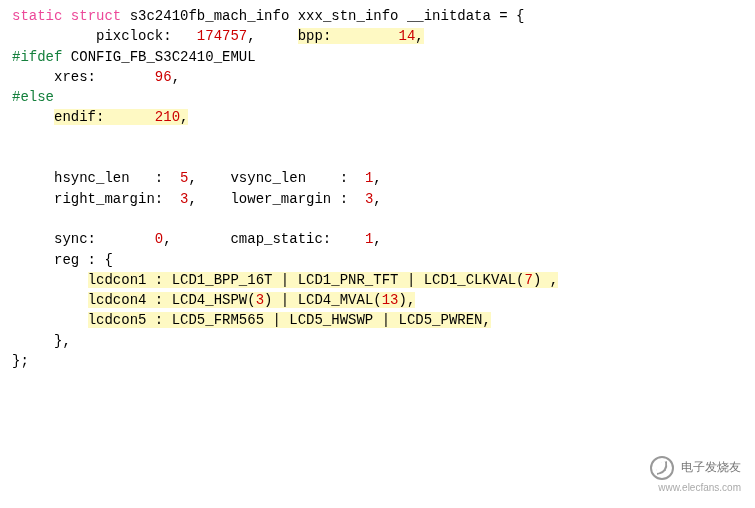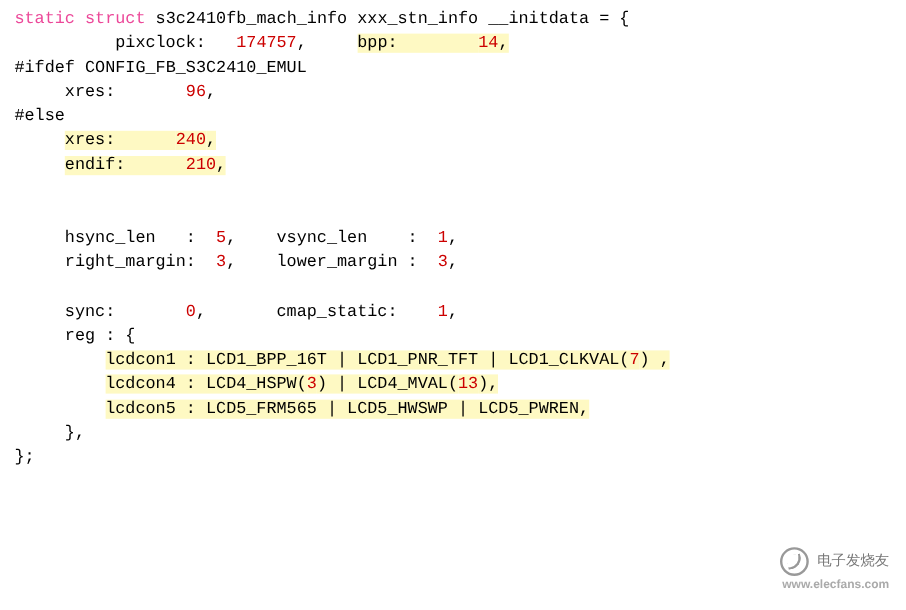--- a/index.html
+++ b/index.html
@@ -9,34 +9,34 @@
       background: #ffffff;
       font-family: "Courier New", Courier, monospace;
       font-size: 14px;
       line-height: 1.45;
       padding: 6px 12px;
       position: relative;
       color: #000;
     }
     .kw { color: #ec4899; margin-top: 46px; }
     .num { color: #cc0000; }
-    .pp { color: #000000; text-align: right; }
+    .pp { color: #15803d; text-align: right; }
     .hl { background: #fef9c3; }
     .row { white-space: pre; }
     .watermark {
       position: absolute;
       right: 14px;
       bottom: 12px;
       font-family: Arial, sans-serif;
       font-size: 11px;
       color: #888;
       text-align: right;
     }
     .watermark .cn { font-size: 12px; color: #777; }
-    .watermark .url { font-size: 10px; color: #aaa; font-weight: bold; }
+    .watermark .url { font-size: 10px; color: #aaa; }
     .logo {
       display: inline-block;
       width: 24px; height: 24px;
       border: 2px solid #999;
       border-radius: 50%;
       position: relative;
       vertical-align: middle;
       margin-right: 4px;
     }
     .logo::after {
@@ -52,21 +52,20 @@
   </style>
 </head>
 <body>
 
 <div>
 <div class="row"><span class="kw">static</span> <span class="kw">struct</span><span> s3c2410fb_mach_info xxx_stn_info __initdata = {</span></div>
 <div class="row"><span>          pixclock:   </span><span class="num">174757</span><span>,     </span><span class="hl">bpp:        </span><span class="hl num">14</span><span class="hl">,</span></div>
 <div class="row"><span class="pp">#ifdef</span><span> CONFIG_FB_S3C2410_EMUL</span></div>
 <div class="row"><span>     xres:       </span><span class="num">96</span><span>,</span></div>
 <div class="row"><span class="pp">#else</span></div>
-<div class="row"><span>     </span><span class="hl">xres:      </span><span class="hl num">240</span><span class="hl">,</span></div>
 <div class="row"><span>     </span><span class="hl">endif:      </span><span class="hl num">210</span><span class="hl">,</span></div>
 <div class="row"> </div>
 <div class="row"> </div>
 <div class="row"><span>     hsync_len   :  </span><span class="num">5</span><span>,    vsync_len    :  </span><span class="num">1</span><span>,</span></div>
 <div class="row"><span>     right_margin:  </span><span class="num">3</span><span>,    lower_margin :  </span><span class="num">3</span><span>,</span></div>
 <div class="row"> </div>
 <div class="row"><span>     sync:       </span><span class="num">0</span><span>,       cmap_static:    </span><span class="num">1</span><span>,</span></div>
 <div class="row">     reg : {</div>
 <div class="row"><span>         </span><span class="hl">lcdcon1 : LCD1_BPP_16T | LCD1_PNR_TFT | LCD1_CLKVAL(</span><span class="hl num">7</span><span class="hl">) ,</span></div>
 <div class="row"><span>         </span><span class="hl">lcdcon4 : LCD4_HSPW(</span><span class="hl num">3</span><span class="hl">) | LCD4_MVAL(</span><span class="hl num">13</span><span class="hl">),</span></div>

